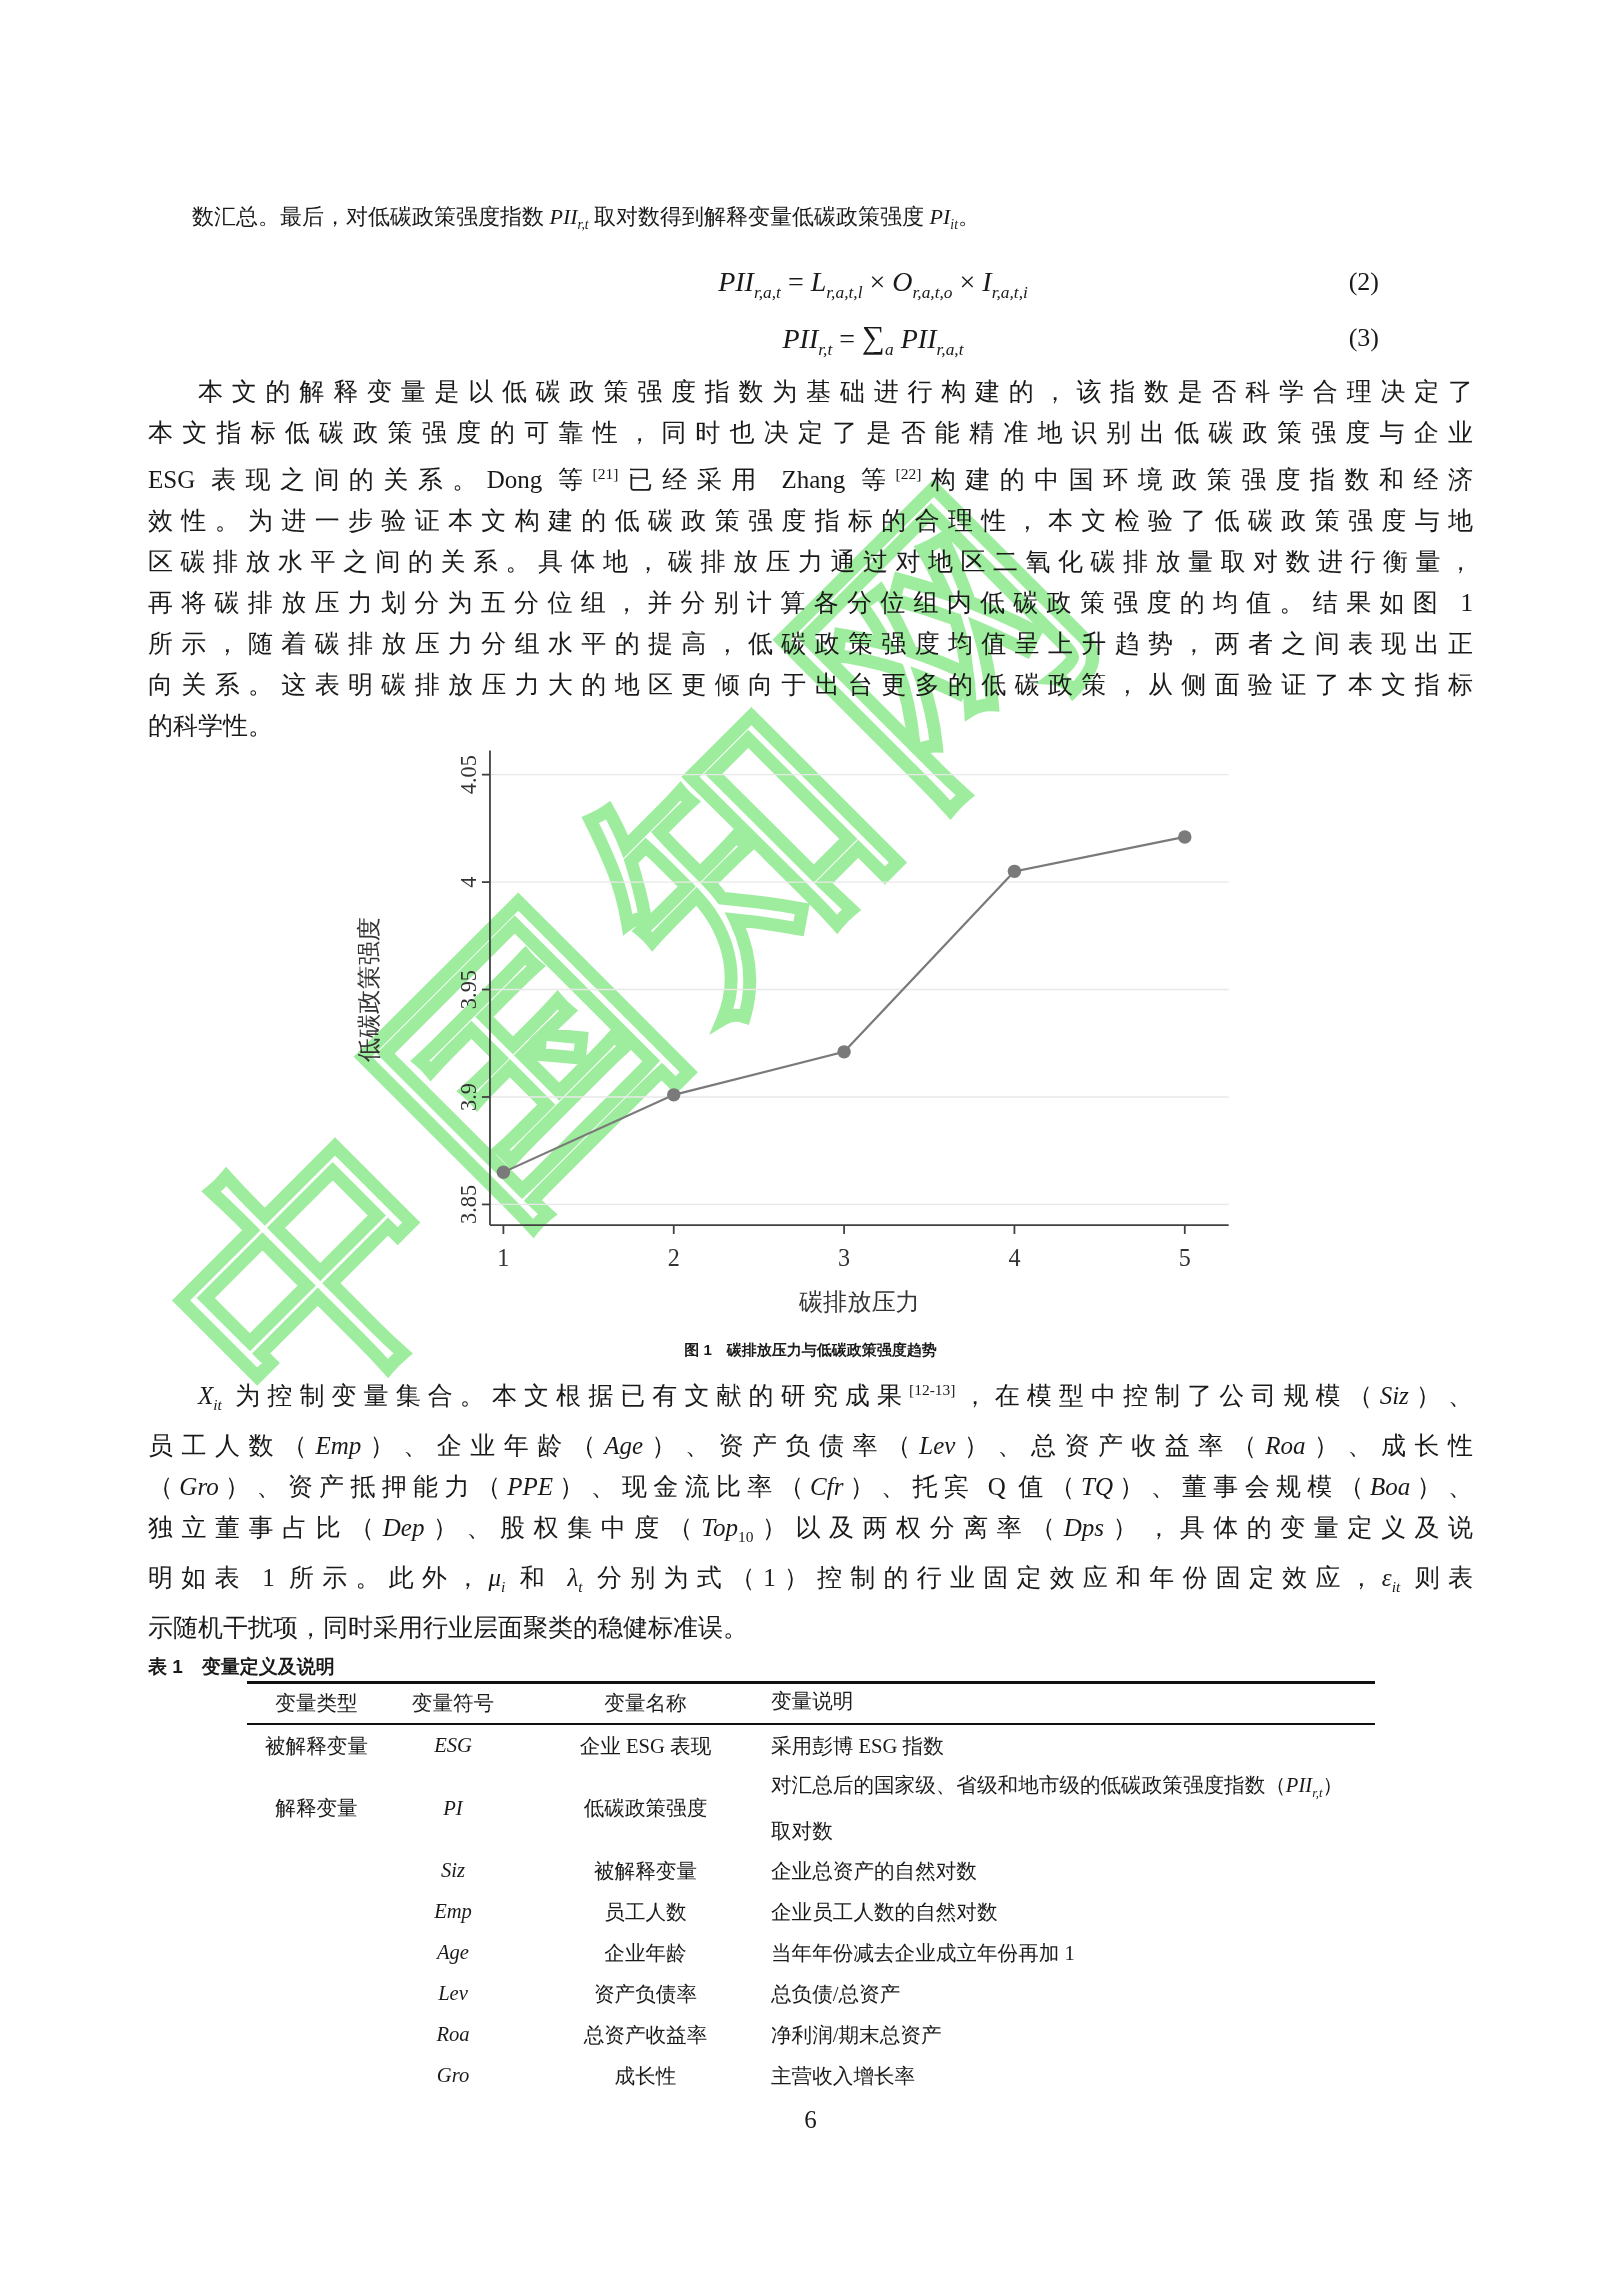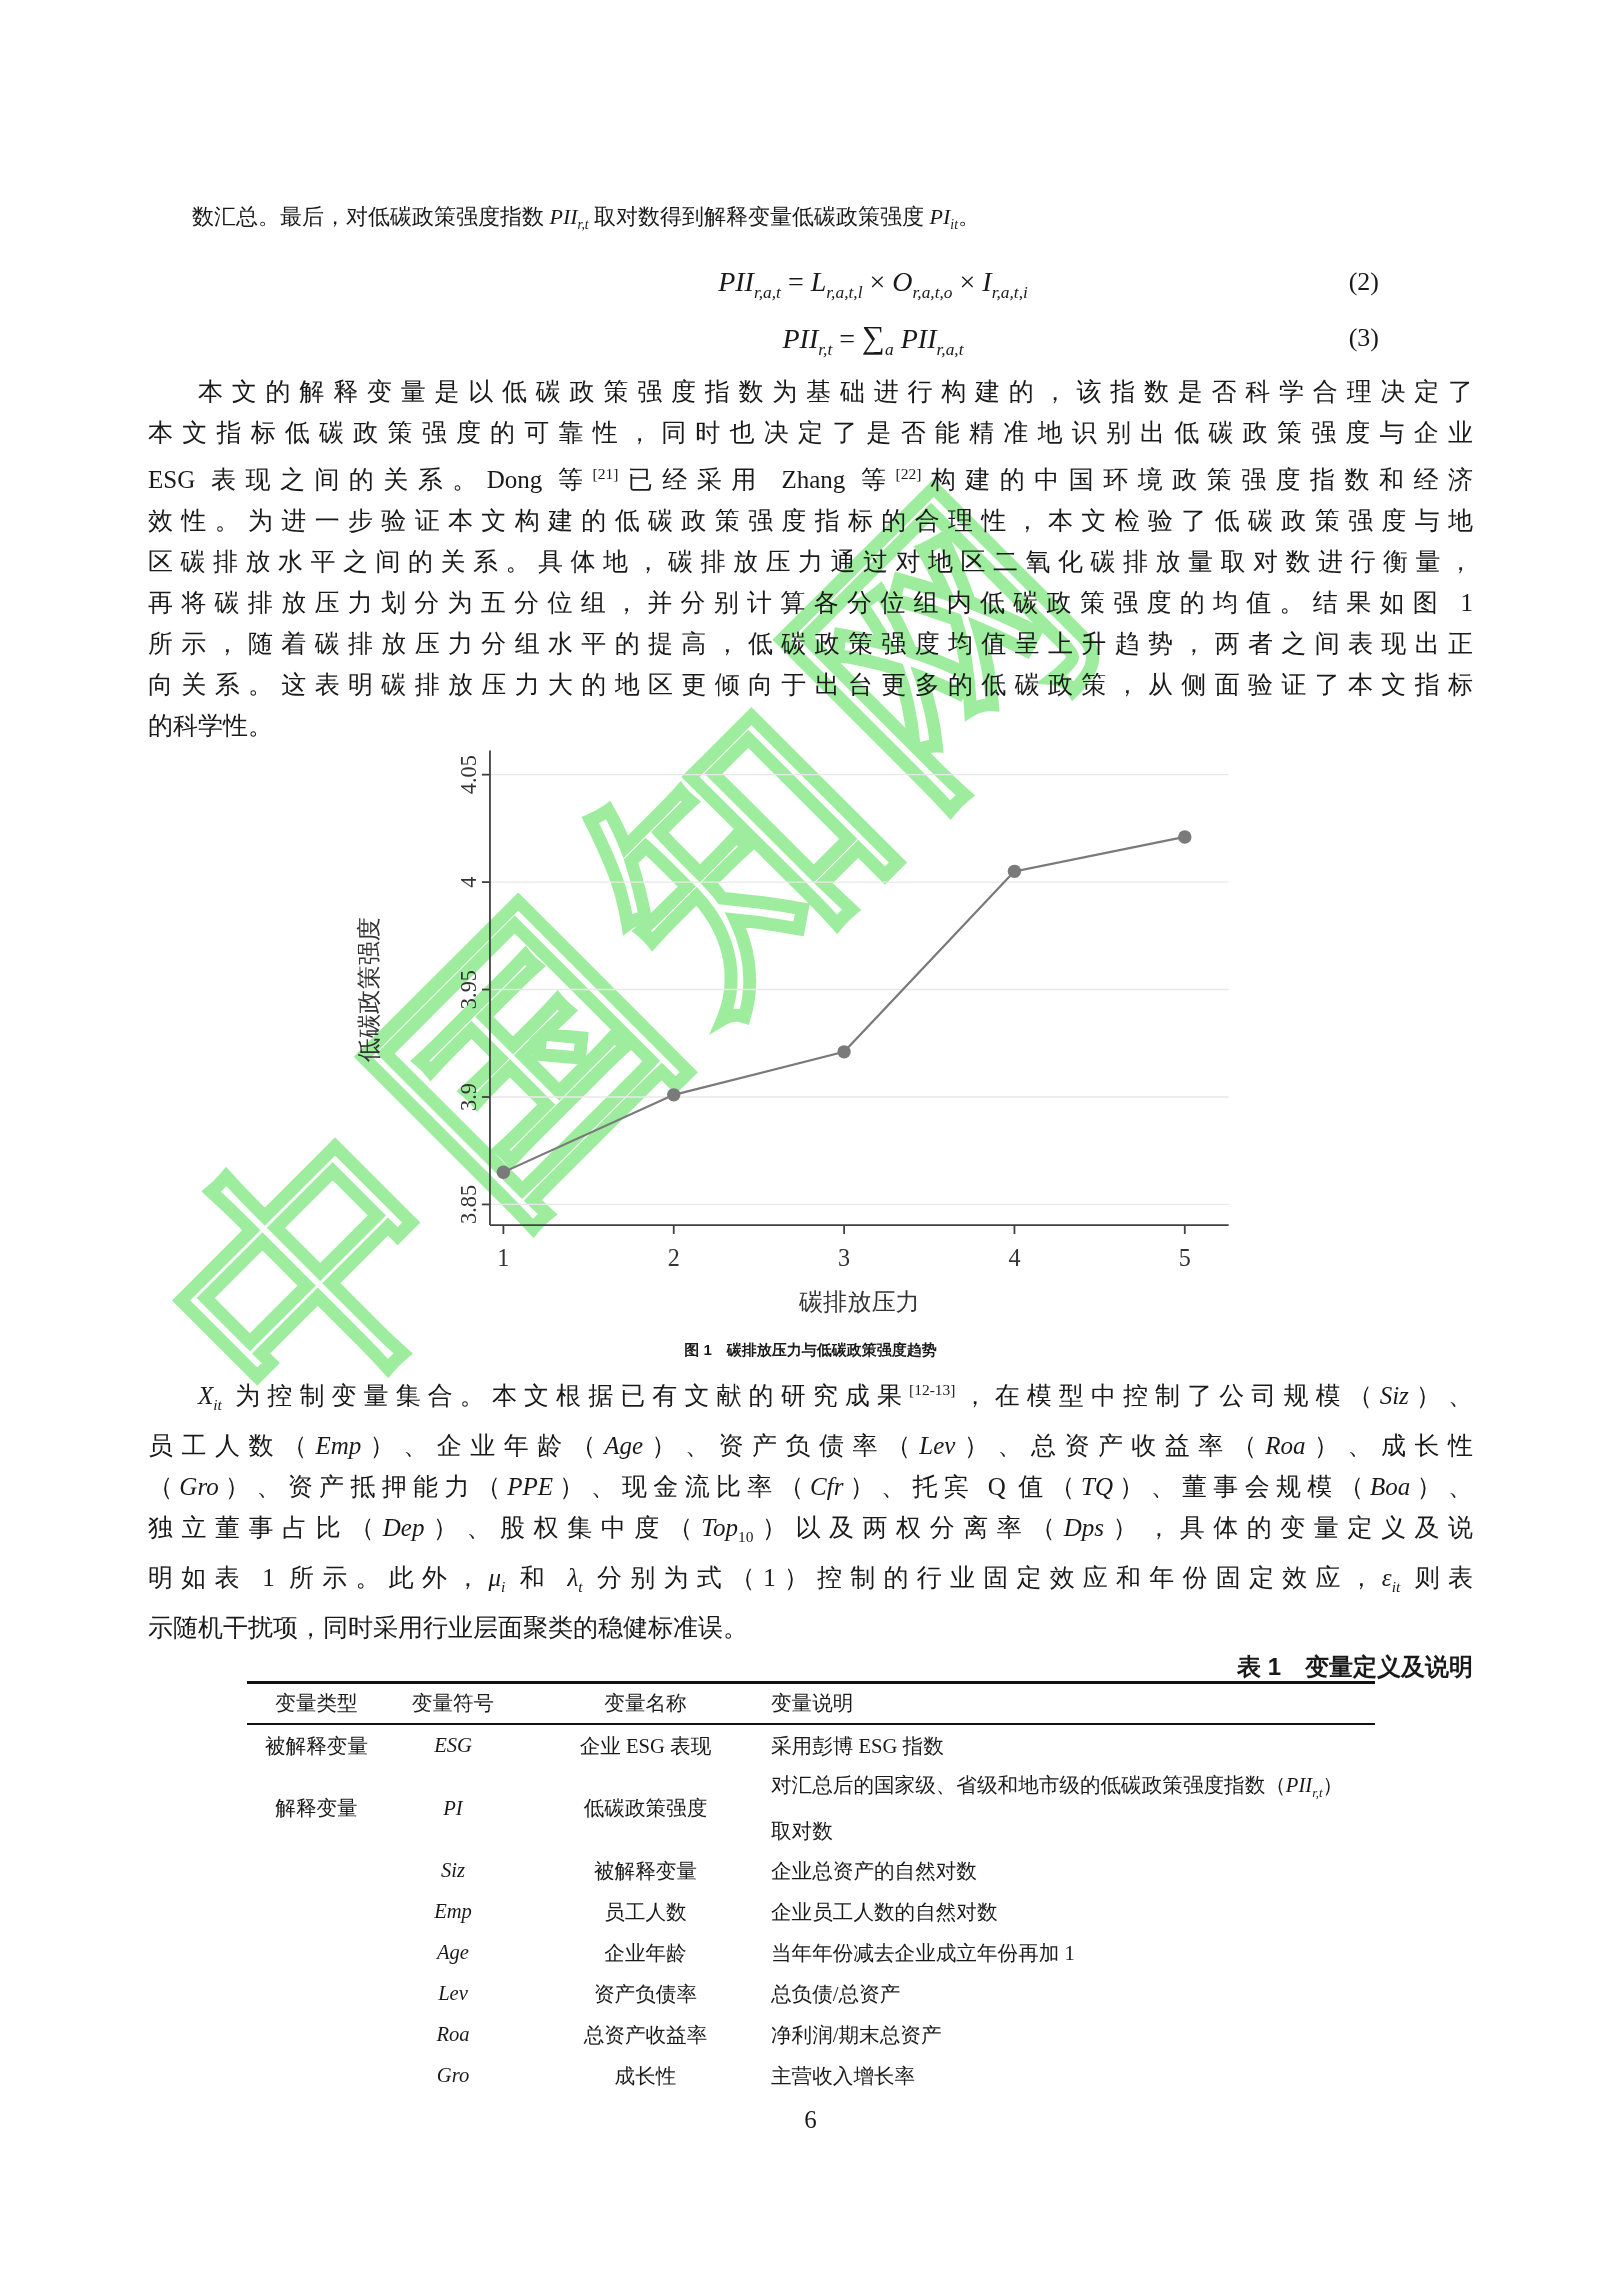--- a/index.html
+++ b/index.html
@@ -19,26 +19,26 @@
   .intro-line{font-size:22px;line-height:36px;margin-left:44px;}
   sup{font-size:0.62em;}
   sub{font-size:0.62em;}
   .eq-row{position:relative;text-align:center;font-size:28px;line-height:41px;padding-left:125px;}
   .eq-row .eq-num{position:absolute;right:94px;top:0;font-size:26px;}
   .eq1{margin-top:18px;}  .eq2{margin-top:3.6px;}
   .para2{margin-top:1.8px;} .para3{margin-top:3.6px;}
   .chart-wrap{position:relative;margin-left:193px;width:905px;height:582px;}
   .fig-caption{margin-top:7.2px;font-size:15px;line-height:30px;text-align:center;
     font-family:"Liberation Sans","DejaVu Sans",sans-serif;font-weight:bold;}
-  .tbl-caption{margin-top:3.6px;font-size:24px;line-height:29px;text-align:right;
+  .tbl-caption{margin-top:3.6px;font-size:19px;line-height:29px;text-align:left;
     font-family:"Liberation Sans","DejaVu Sans",sans-serif;font-weight:bold;}
   .tbl{margin-left:99px;width:1128px;font-size:20.6px;}
   .tbl-rule{height:2.7px;background:#111;}
   .tbl-row{display:grid;grid-template-columns:139px 134px 251px 605px;min-height:41px;align-items:center;}
-  .tbl-row.head{min-height:39px;}
+  .tbl-row.head{min-height:39px;font-family:Liberation Mono, monospace;}
   .tbl-row .c1,.tbl-row .c2,.tbl-row .c3{text-align:center;}
   .tbl-row .c2{font-style:italic;}
   .tbl-row .c4{text-align:left;line-height:38px;}
   .tbl-row.head .c2{font-style:normal;}
   .tbl-row.head .c4{text-align:left;}
   .page-number{margin-top:7.2px;text-align:center;font-size:25px;line-height:32px;}
   svg text{font-family:"Liberation Serif","DejaVu Serif",serif;fill:#333;}
 </style>
 </head>
 <body>

